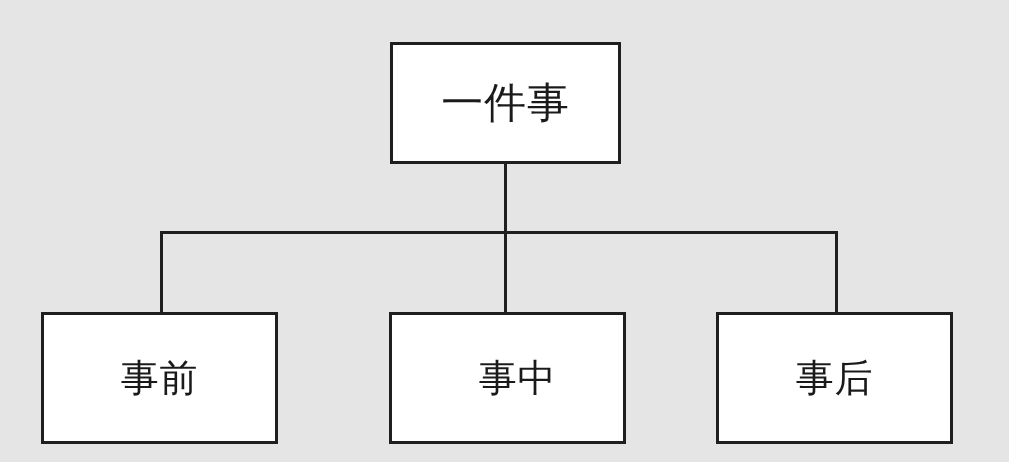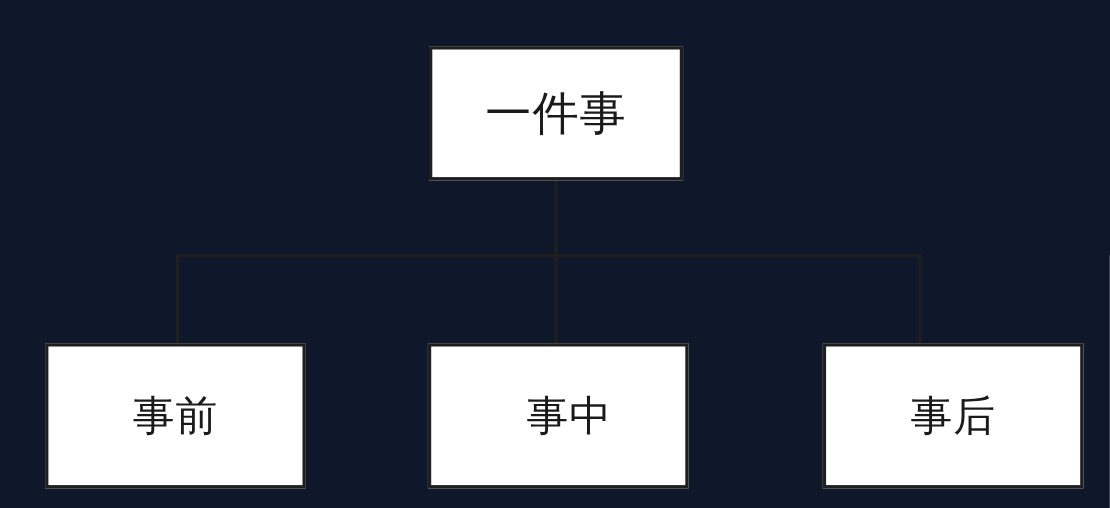--- a/index.html
+++ b/index.html
@@ -8,21 +8,21 @@
     padding: 0;
     background: #ffffff;
   }
   body {
     font-family: "DejaVu Serif", "Liberation Serif", serif;
   }
   #canvas {
     position: relative;
     width: 1009px;
     height: 462px;
-    background: #0f172a;
+    background: #e5e5e5;
     overflow: hidden;
   }
   .node {
     position: absolute;
     box-sizing: border-box;
     background: #ffffff;
     border: 3px solid #1f1f1f;
     display: flex;
     align-items: center;
     justify-content: center;
@@ -43,21 +43,21 @@
   }
   #node-root .node-label { font-size: 42px; }
   .node-child {
     top: 312px;
     width: 237px;
     height: 132px;
   }
   .node-child .node-label { font-size: 38px; }
   #node-child-0 { left: 41px; }
   #node-child-1 { left: 389px; padding-left: 20px; }
-  #node-child-2 { left: 748px; text-align: center; }
+  #node-child-2 { left: 716px; text-align: center; }
 
   .connector {
     position: absolute;
     background: #1f1f1f;
     z-index: 1;
   }
   
   #conn-stem {
     left: 504px;
     top: 163px;

